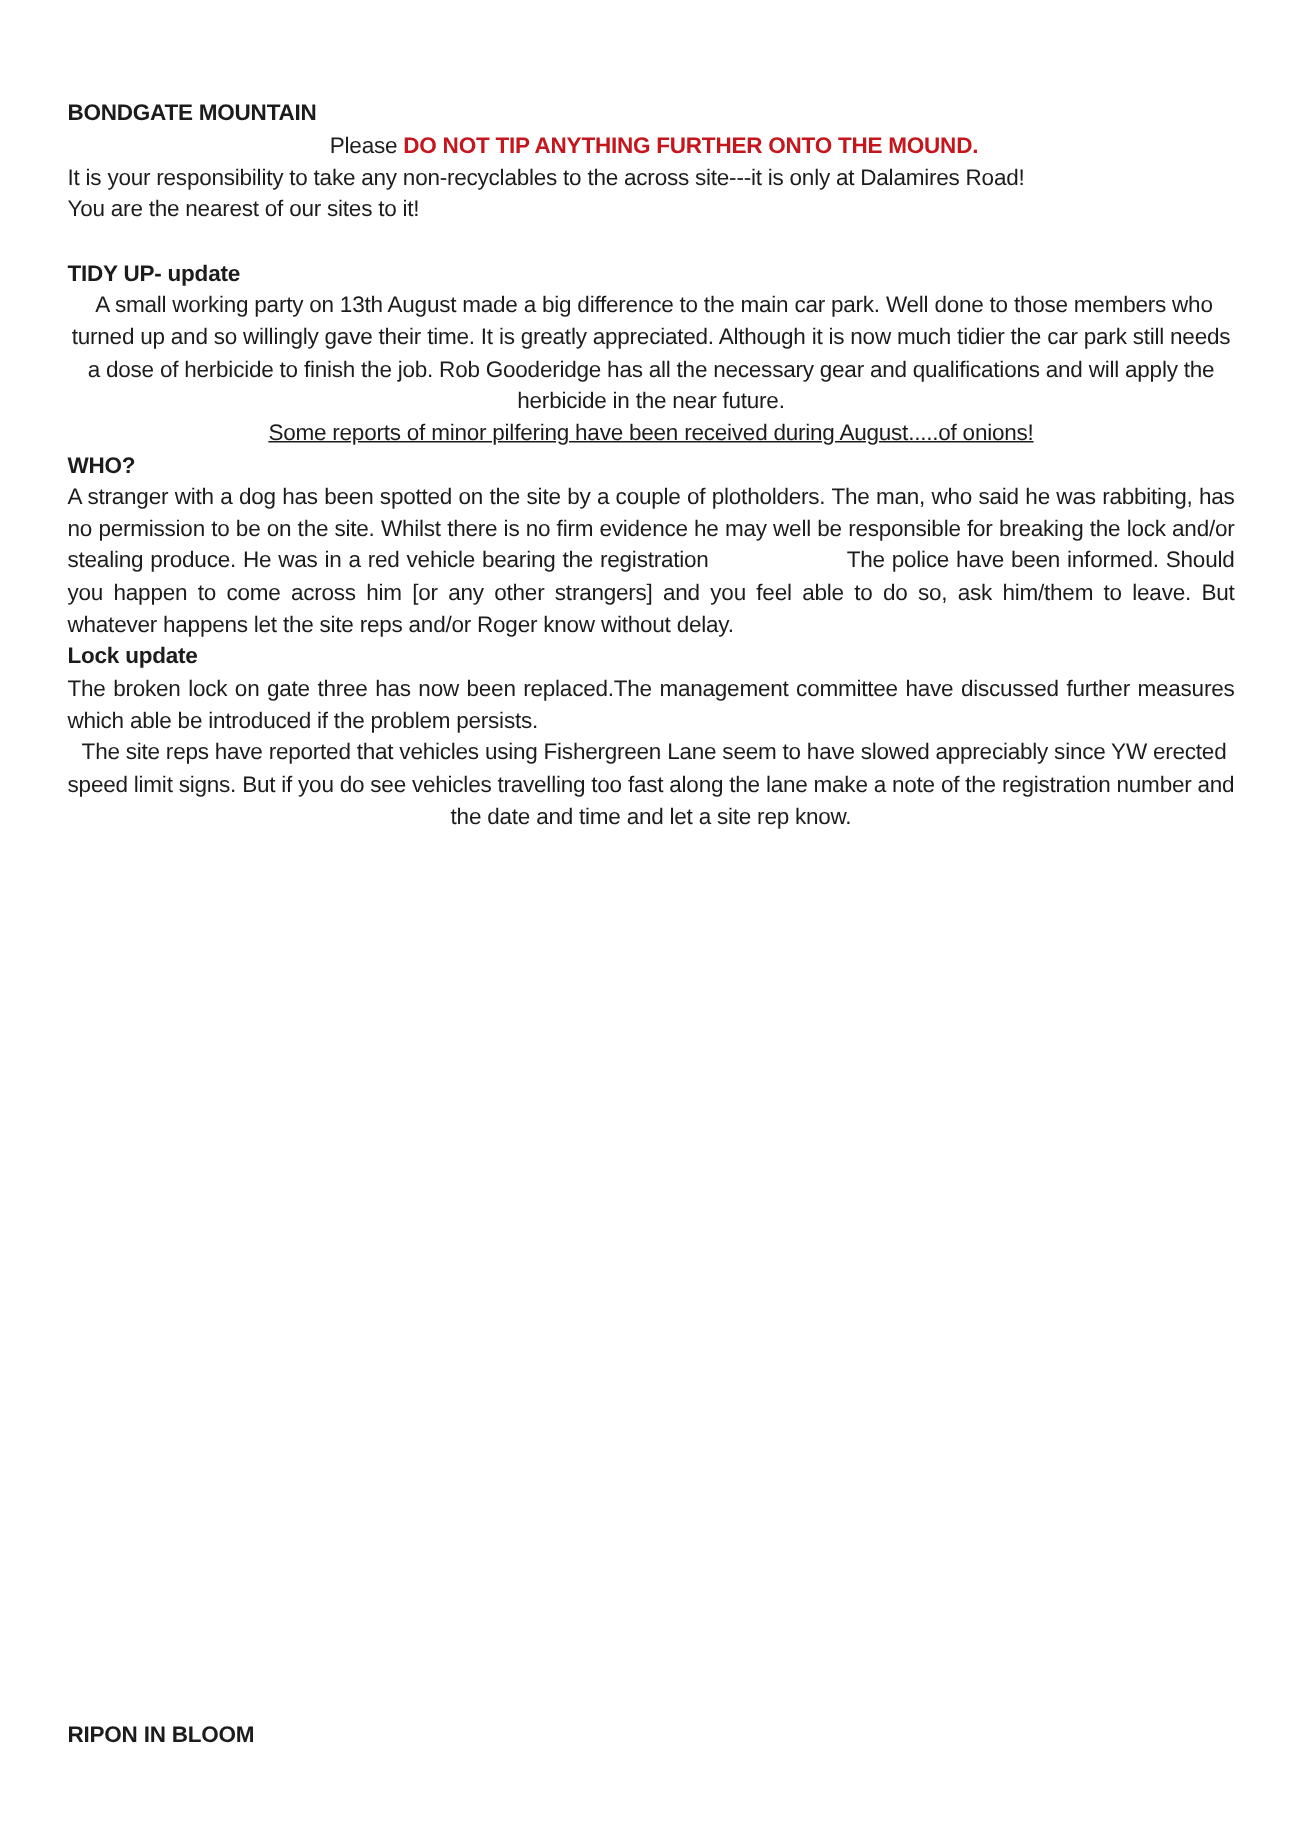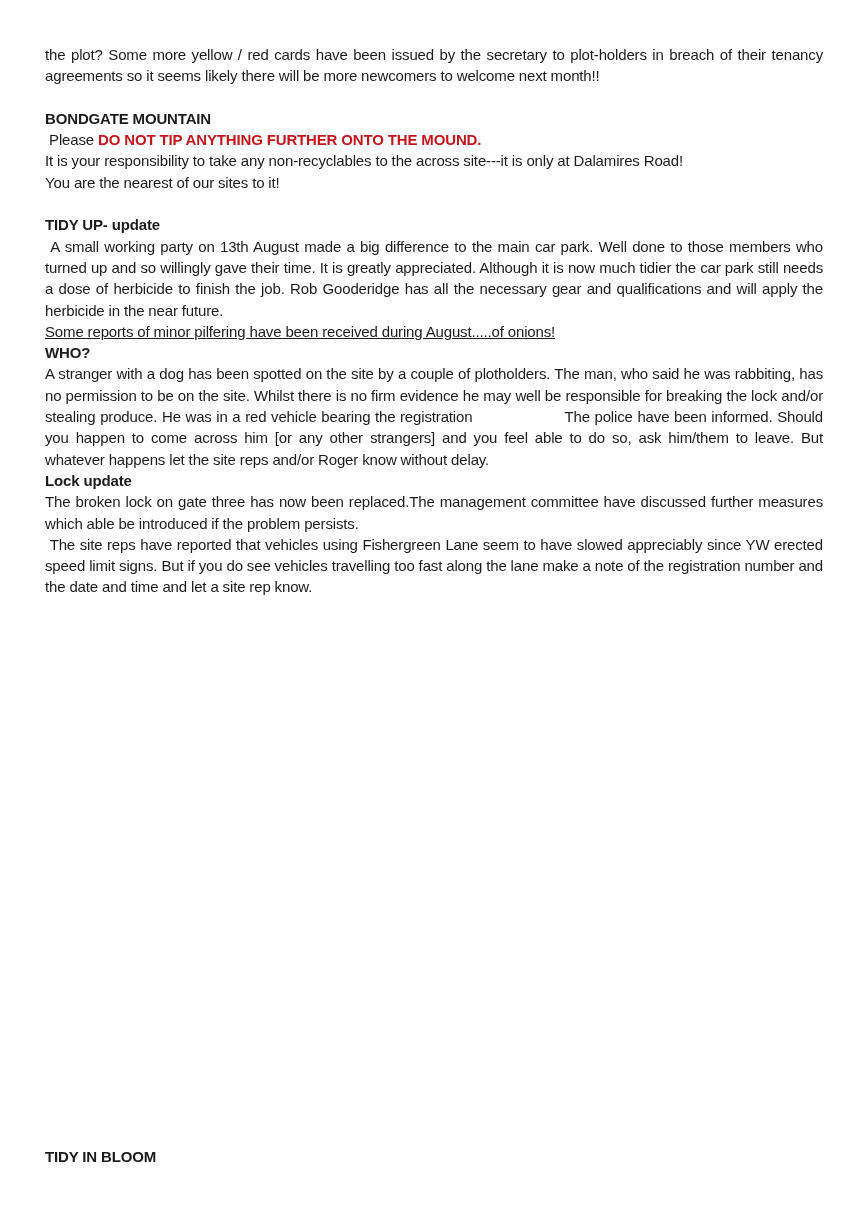--- a/index.html
+++ b/index.html
@@ -26,44 +26,43 @@
     overflow: hidden;
   }
   .page p, .page h2, .page h3 {
     margin: 0;
     padding: 0;
     font-size: inherit;
     line-height: inherit;
   }
   h2, h3 { font-weight: 700; }
   .justify { text-align: justify; }
-  .pre { white-space: pre-wrap; }
+  .pre { white-space: pre-wrap; text-align: center; }
   .blank-line { height: 21.3px; }
   .warning-text {
     color: var(--warning-red);
     font-weight: 700;
   }
-  .underlined { text-decoration: underline; }
+  .underlined { text-decoration: underline; text-align: center; }
   .redaction-gap {
     display: inline-block;
     width: 92px;
     height: 1px;
   }
   .ripon-heading {
     position: absolute;
     left: 45px;
     top: 1146px;
   }
 </style>
 </head>
 <body>
 
 <main class="page">
 
-  <p class="justify">the plot? Some more yellow / red cards have been issued by the secretary to plot-holders in breach of their tenancy agreements so it seems likely there will be more newcomers to welcome next month!!</p>
 
   <div class="blank-line"></div>
 
   <section>
     <h2>BONDGATE MOUNTAIN</h2>
     <p class="pre"><span> Please </span><span class="warning-text">DO NOT TIP ANYTHING FURTHER ONTO THE MOUND.</span></p>
     <p>It is your responsibility to take any non-recyclables to the across site---it is only at Dalamires Road!</p>
     <p>You are the nearest of our sites to it!</p>
   </section>
 
@@ -78,15 +77,15 @@
 
     <h3>WHO?</h3>
     <p class="justify"><span>A stranger with a dog has been spotted on the site by a couple of plotholders. The man, who said he was rabbiting, has no permission to be on the site. Whilst there is no firm evidence he may well be responsible for breaking the lock and/or stealing produce. He was in a red vehicle bearing the registration</span><span class="redaction-gap"></span><span>The police have been informed. Should you happen to come across him [or any other strangers] and you feel able to do so, ask him/them to leave. But whatever happens let the site reps and/or Roger know without delay.</span></p>
 
     <h3>Lock update</h3>
     <p class="justify">The broken lock on gate three has now been replaced.The management committee have discussed further measures which able be introduced if the problem persists.</p>
 
     <p class="justify pre"> The site reps have reported that vehicles using Fishergreen Lane seem to have slowed appreciably since YW erected speed limit signs. But if you do see vehicles travelling too fast along the lane make a note of the registration number and the date and time and let a site rep know.</p>
   </section>
 
-  <h2 class="ripon-heading">TIDY IN BLOOM</h2>
+  <h2 class="ripon-heading">RIPON IN BLOOM</h2>
 
 </main>
 
 </body></html>

